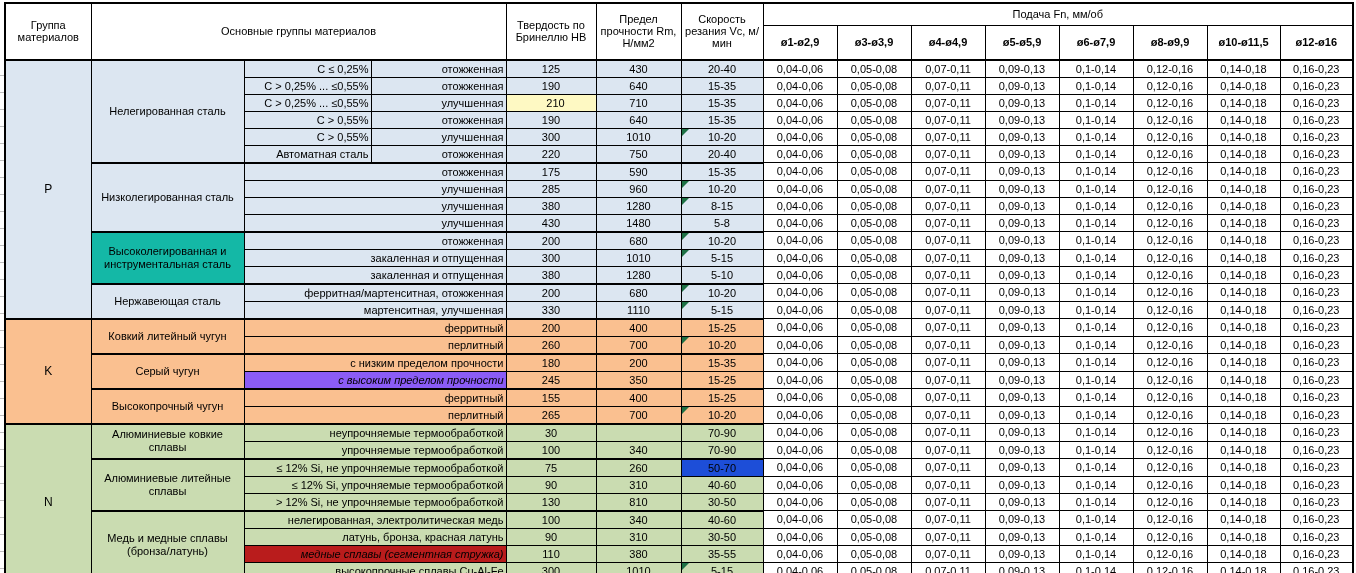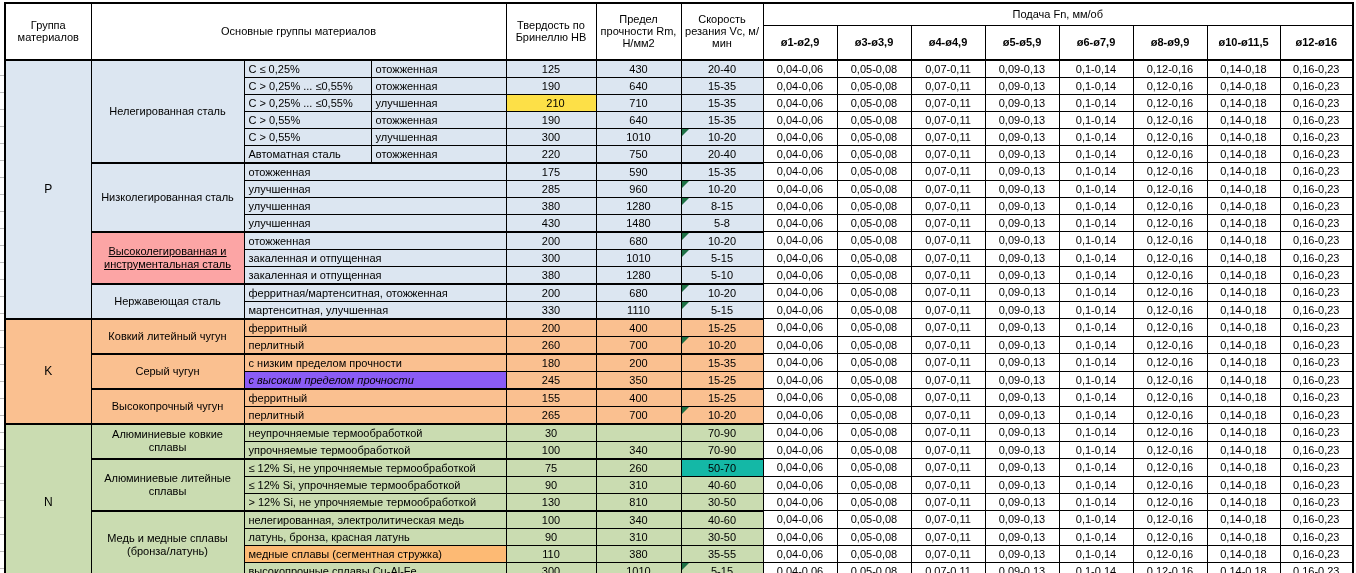--- a/index.html
+++ b/index.html
@@ -7,21 +7,21 @@
   .stubs{position:absolute;left:0;top:59px;width:4px;height:510px;
          background:repeating-linear-gradient(to bottom,transparent 0,transparent 16px,#bfbfbf 16px,#bfbfbf 17px);}
   table{border-collapse:collapse;table-layout:fixed;border:2px solid #000;margin:2px 0 0 4px;}
   th,td{border:1px solid #000;font-size:11px;color:#000;overflow:hidden;vertical-align:middle;}
   th{font-weight:normal;text-align:center;background:#fff;line-height:12px;padding:1px 2px;}
   thead tr.r1{height:22px;}
   thead tr.r2 th{height:31px;font-weight:bold;}
   th.hb2{border-bottom-width:2px;}
   tbody tr{height:17px;}
   td{white-space:nowrap;line-height:16px;padding:0 2px;}
-  td.txt{text-align:left;padding-left:4px;}
+  td.txt{text-align:right;padding-left:4px;}
   td.num{text-align:center;}
   td.grp{text-align:center;white-space:normal;line-height:13px;}
   td.letter{text-align:center;font-size:12px;}
   td.ge{border-bottom-width:2px;}
   td.rel{position:relative;}
   .tri{position:absolute;top:0;left:0;width:0;height:0;
        border-top:7px solid #1e7145;border-right:7px solid transparent;display:block;}
 </style>
 </head>
 <body>
@@ -95,21 +95,21 @@
           <td class="num">0,07-0,11</td>
           <td class="num">0,09-0,13</td>
           <td class="num">0,1-0,14</td>
           <td class="num">0,12-0,16</td>
           <td class="num">0,14-0,18</td>
           <td class="num">0,16-0,23</td>
         </tr>
         <tr>
           <td class="txt" style="background: rgb(220, 230, 241);">C &gt; 0,25% ... ≤0,55%</td>
           <td class="txt" style="background: rgb(220, 230, 241);">улучшенная</td>
-          <td class="num" style="background: #fde047; padding-left: 11px;">210</td>
+          <td class="num" style="background: #fef9c3; padding-left: 11px;">210</td>
           <td class="num" style="background: rgb(220, 230, 241);">710</td>
           <td class="num rel" style="background: rgb(220, 230, 241);">15-35</td>
           <td class="num">0,04-0,06</td>
           <td class="num">0,05-0,08</td>
           <td class="num">0,07-0,11</td>
           <td class="num">0,09-0,13</td>
           <td class="num">0,1-0,14</td>
           <td class="num">0,12-0,16</td>
           <td class="num">0,14-0,18</td>
           <td class="num">0,16-0,23</td>
@@ -210,21 +210,21 @@
           <td class="num">0,04-0,06</td>
           <td class="num">0,05-0,08</td>
           <td class="num">0,07-0,11</td>
           <td class="num">0,09-0,13</td>
           <td class="num">0,1-0,14</td>
           <td class="num">0,12-0,16</td>
           <td class="num">0,14-0,18</td>
           <td class="num">0,16-0,23</td>
         </tr>
         <tr>
-          <td rowspan="3" class="grp ge" style="background: #fca5a5; text-decoration: underline;">Высоколегированная и инструментальная сталь</td>
+          <td rowspan="3" class="grp ge" style="background: #14b8a6;">Высоколегированная и инструментальная сталь</td>
           <td colspan="2" class="txt" style="background: rgb(220, 230, 241);">отожженная</td>
           <td class="num" style="background: rgb(220, 230, 241);">200</td>
           <td class="num" style="background: rgb(220, 230, 241);">680</td>
           <td class="num rel" style="background: rgb(220, 230, 241);">10-20<span class="tri"></span></td>
           <td class="num">0,04-0,06</td>
           <td class="num">0,05-0,08</td>
           <td class="num">0,07-0,11</td>
           <td class="num">0,09-0,13</td>
           <td class="num">0,1-0,14</td>
           <td class="num">0,12-0,16</td>
@@ -404,21 +404,21 @@
           <td class="num">0,1-0,14</td>
           <td class="num">0,12-0,16</td>
           <td class="num">0,14-0,18</td>
           <td class="num">0,16-0,23</td>
         </tr>
         <tr>
           <td rowspan="3" class="grp ge" style="background: rgb(202, 220, 177);">Алюминиевые литейные сплавы</td>
           <td colspan="2" class="txt" style="background: rgb(202, 220, 177);">≤ 12% Si, не упрочняемые термообработкой</td>
           <td class="num" style="background: rgb(202, 220, 177);">75</td>
           <td class="num" style="background: rgb(202, 220, 177);">260</td>
-          <td class="num rel" style="background: #14b8a6;">50-70</td>
+          <td class="num rel" style="background: #1d4ed8;">50-70</td>
           <td class="num">0,04-0,06</td>
           <td class="num">0,05-0,08</td>
           <td class="num">0,07-0,11</td>
           <td class="num">0,09-0,13</td>
           <td class="num">0,1-0,14</td>
           <td class="num">0,12-0,16</td>
           <td class="num">0,14-0,18</td>
           <td class="num">0,16-0,23</td>
         </tr>
         <tr>
@@ -472,21 +472,21 @@
           <td class="num">0,04-0,06</td>
           <td class="num">0,05-0,08</td>
           <td class="num">0,07-0,11</td>
           <td class="num">0,09-0,13</td>
           <td class="num">0,1-0,14</td>
           <td class="num">0,12-0,16</td>
           <td class="num">0,14-0,18</td>
           <td class="num">0,16-0,23</td>
         </tr>
         <tr>
-          <td colspan="2" class="txt" style="background: #fdba74;">медные сплавы (сегментная стружка)</td>
+          <td colspan="2" class="txt" style="background: #b91c1c; font-style: italic;">медные сплавы (сегментная стружка)</td>
           <td class="num" style="background: rgb(202, 220, 177);">110</td>
           <td class="num" style="background: rgb(202, 220, 177);">380</td>
           <td class="num rel" style="background: rgb(202, 220, 177);">35-55</td>
           <td class="num">0,04-0,06</td>
           <td class="num">0,05-0,08</td>
           <td class="num">0,07-0,11</td>
           <td class="num">0,09-0,13</td>
           <td class="num">0,1-0,14</td>
           <td class="num">0,12-0,16</td>
           <td class="num">0,14-0,18</td>

